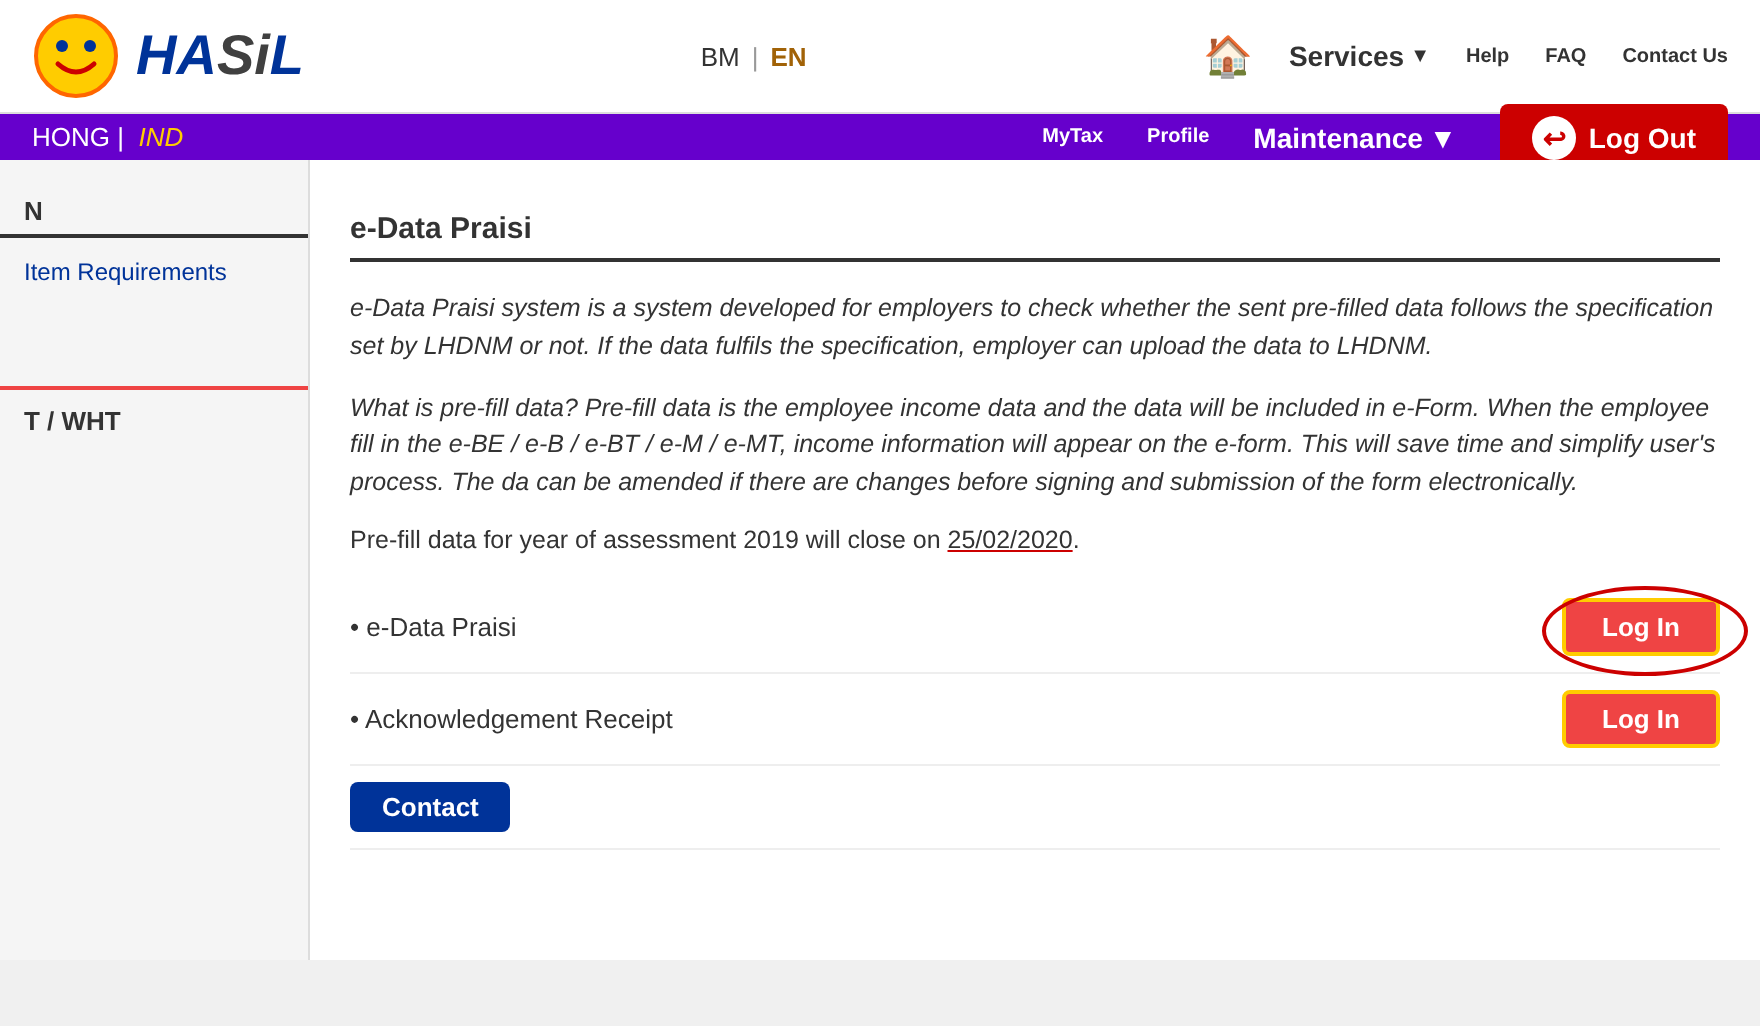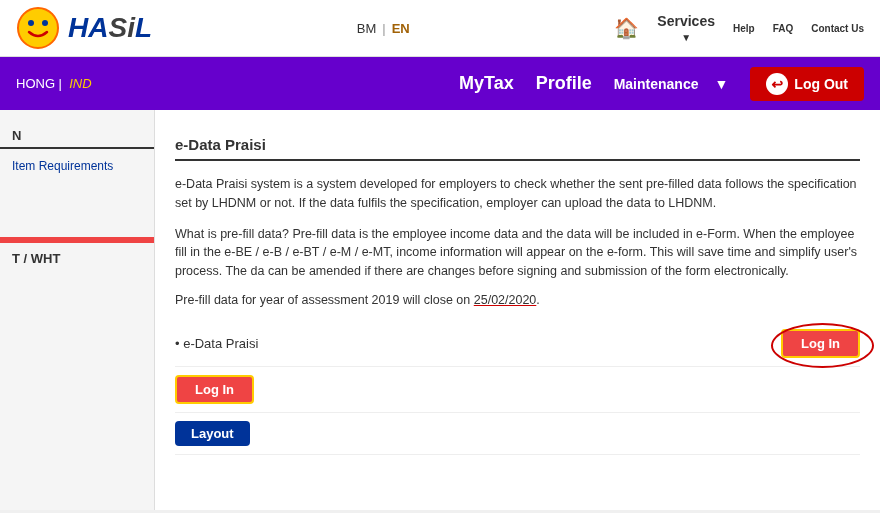--- a/index.html
+++ b/index.html
@@ -48,60 +48,59 @@
       color: #333;
     }
     .services-btn {
       display: flex;
       align-items: center;
       gap: 3px;
       font-size: 14px;
       color: #333;
       font-weight: 600;
       cursor: pointer;
-      flex-direction: column;
     }
     .services-btn .caret { font-size: 10px; }
     .top-nav-link {
       font-size: 10px;
       color: #333;
       font-weight: 600;
       text-decoration: none;
     }
 
     
     .purple-nav {
       background: #6600cc;
       display: flex;
       align-items: center;
       padding: 0 16px;
-      height: 53px;
+      height: 23px;
       justify-content: space-between;
     }
     .user-info {
       color: #fff;
       font-size: 13px;
     }
     .user-info span.ind { font-style: italic; color: #ffcc00; }
     .purple-nav-links {
       display: flex;
       align-items: center;
       gap: 22px;
     }
     .purple-nav-link {
       color: #fff;
-      font-size: 18px;
+      font-size: 10px;
       font-weight: 600;
       text-decoration: none;
       cursor: pointer;
     }
     .maintenance-btn {
       display: flex;
       align-items: center;
-      gap: 16px;
+      gap: 3px;
       color: #fff;
       font-size: 14px;
       font-weight: 600;
       cursor: pointer;
     }
     .logout-btn {
       background: #cc0000;
       color: #fff;
       border: none;
       padding: 6px 16px;
@@ -150,23 +149,23 @@
     .sidebar-item {
       font-size: 12px;
       color: #333;
       padding: 4px 12px;
       cursor: pointer;
     }
     .sidebar-item.active {
       color: #003399;
     }
     .sidebar-section-bottom {
-      margin-top: 60px;
+      margin-top: 46px;
       padding: 8px 12px;
-      border-top: 6px solid #ef4444;
+      border-top: 2px solid #ef4444;
     }
     .sidebar-section-bottom-title {
       font-weight: bold;
       font-size: 13px;
       color: #333;
     }
 
     
     .content-area {
       flex: 1;
@@ -179,20 +178,21 @@
       color: #333;
       border-bottom: 2px solid #333;
       padding-bottom: 6px;
       margin-bottom: 14px;
     }
     .content-para {
       font-size: 12.5px;
       color: #333;
       line-height: 1.5;
       margin-bottom: 12px;
+      font-style: italic;
     }
     .close-date {
       font-size: 12.5px;
       color: #333;
       margin-bottom: 14px;
     }
     .close-date .underline-red {
       text-decoration: underline;
       text-decoration-color: #cc0000;
       color: #333;
@@ -328,21 +328,22 @@
     <div class="items-list">
 
       <div class="item-row">
         <span class="item-label">e-Data Praisi</span>
         <div style="position:relative; display:inline-block;">
           <button class="btn-login circled">Log In</button>
         </div>
       </div>
 
       <div class="item-row">
+        <span class="item-label">Acknowledgement Receipt</span>
         <button class="btn-login">Log In</button>
       </div>
 
       <div class="item-row">
-        <button class="btn-proceed">Layout</button>
+        <button class="btn-proceed">Contact</button>
       </div>
     </div>
   </div>
 </div>
 
 </body></html>

